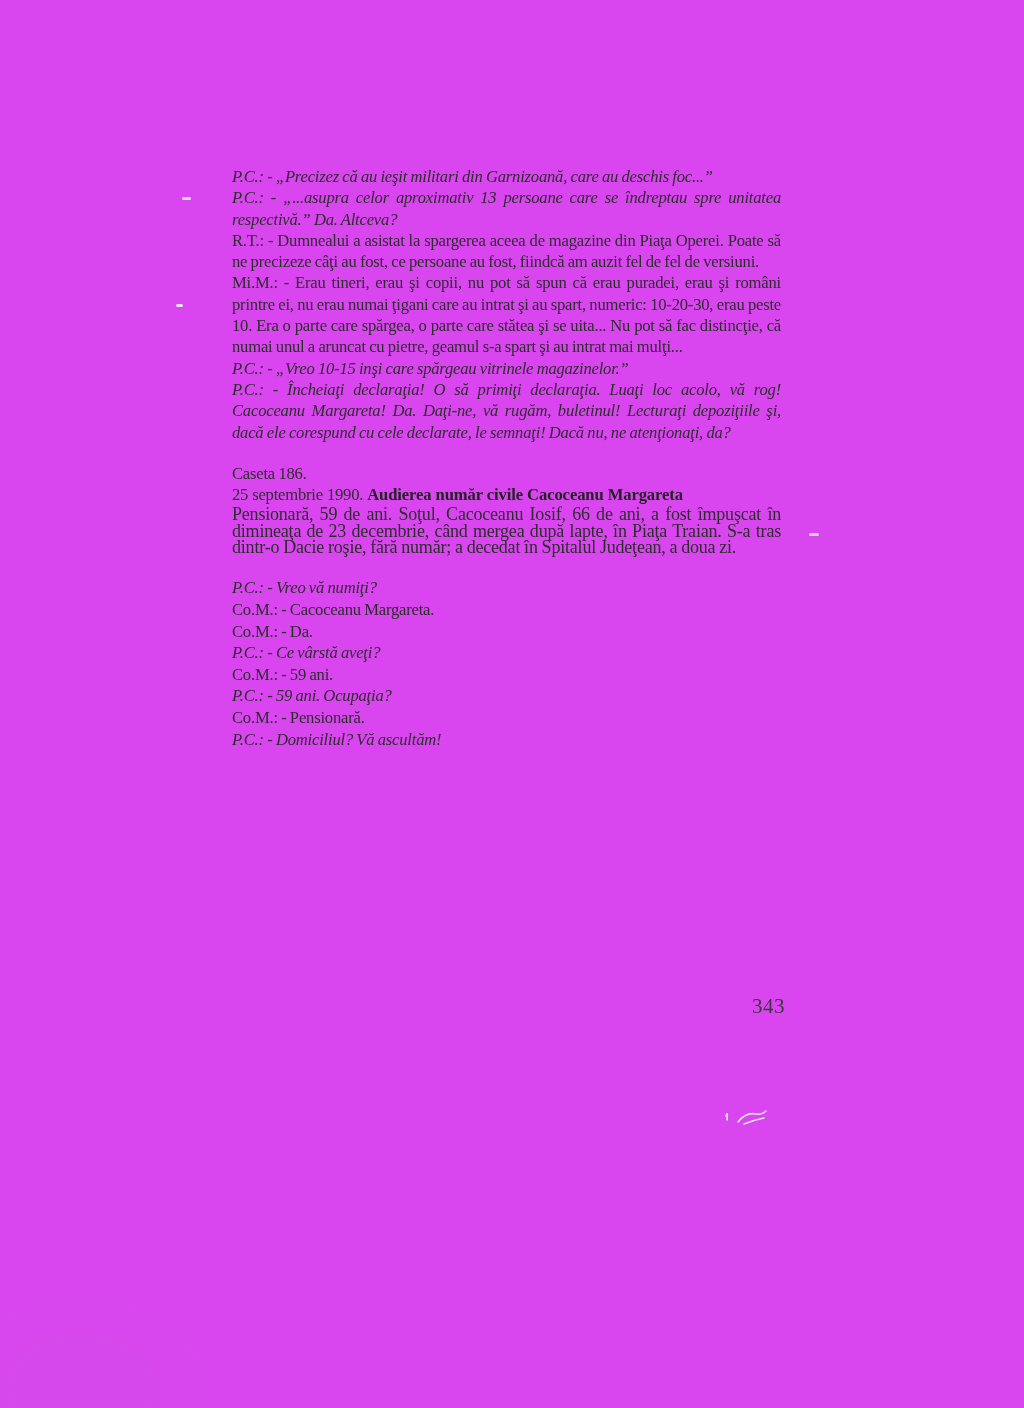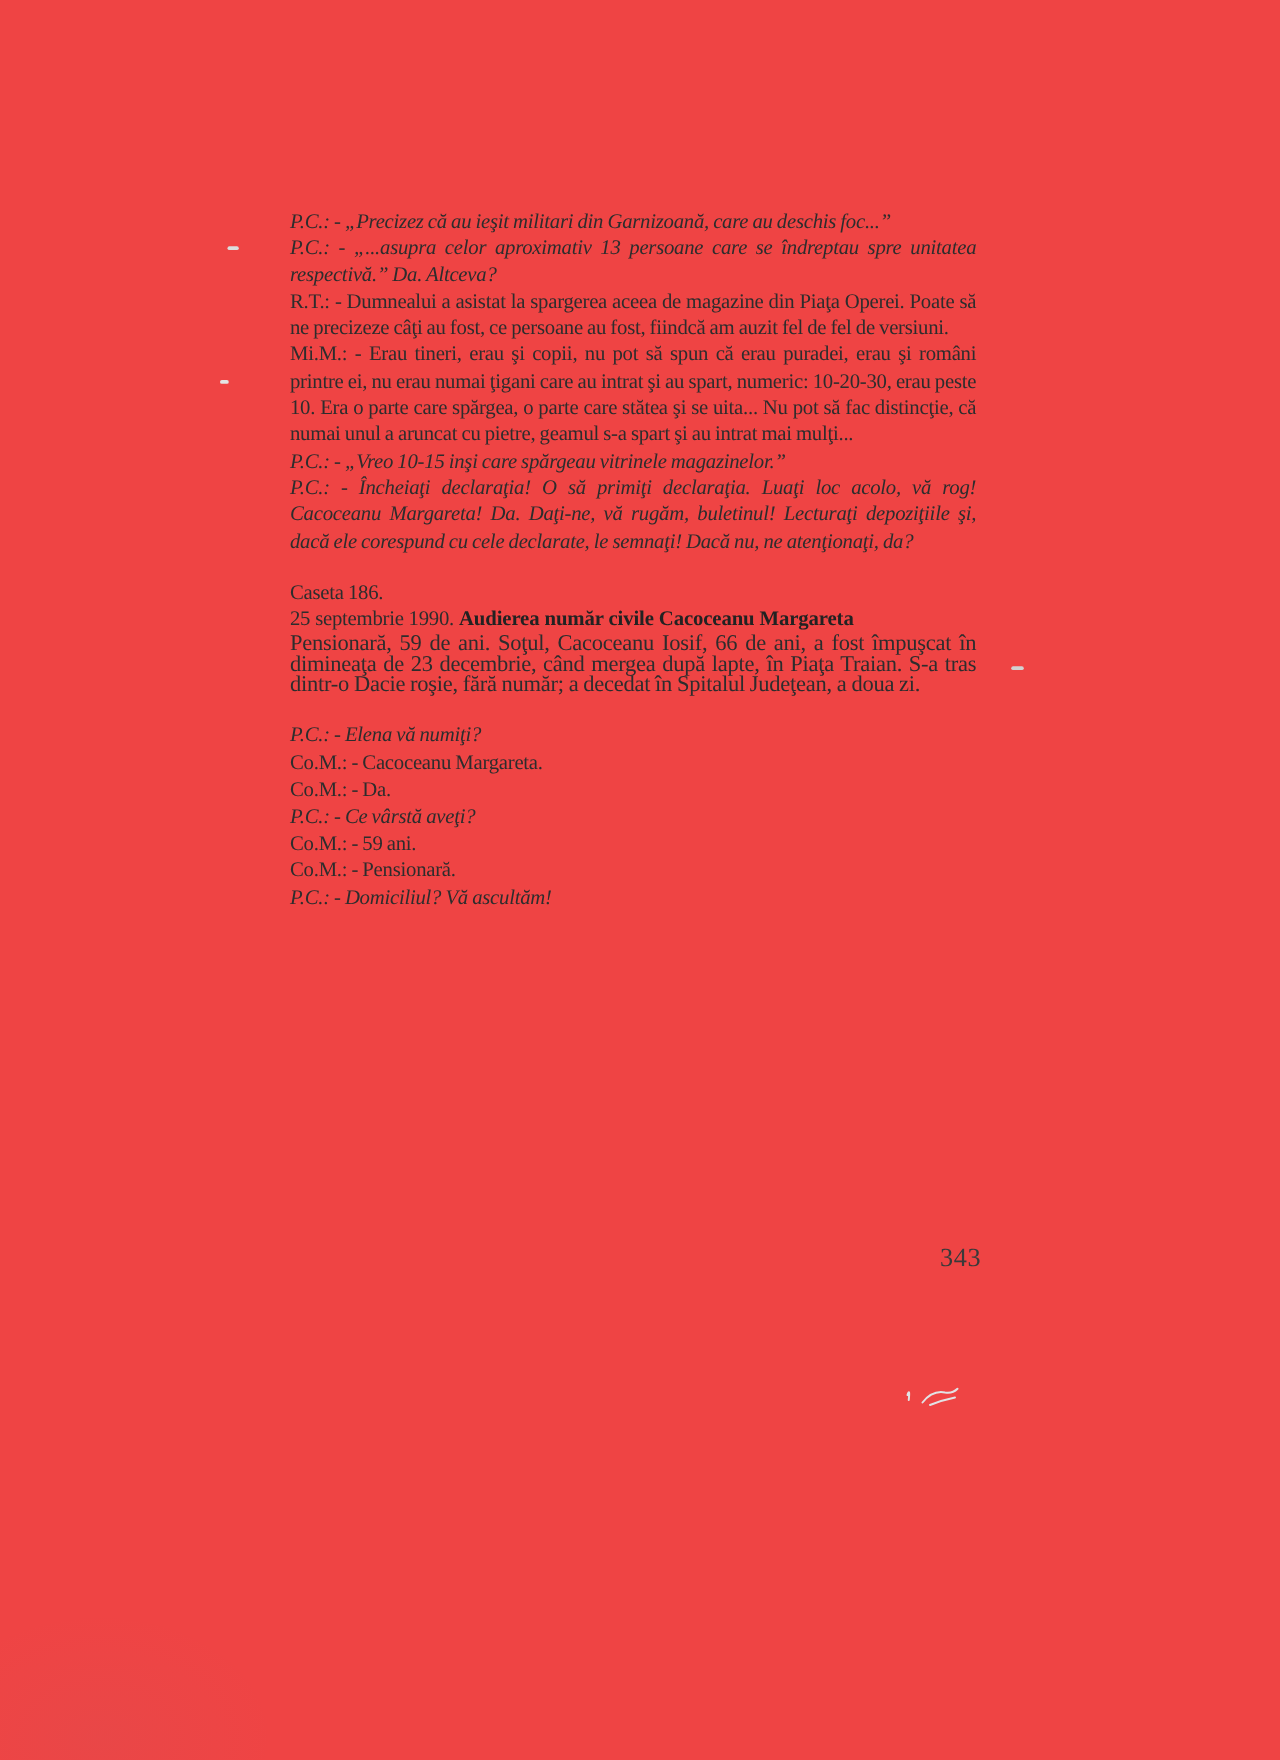--- a/index.html
+++ b/index.html
@@ -4,21 +4,21 @@
 <style>
   html, body { margin: 0; padding: 0; }
   body {
     width: 1024px; height: 1408px;
     background: #f4f4f2;
     font-family: "Liberation Serif", "DejaVu Serif", serif;
   }
   .page {
     position: relative;
     width: 1024px; height: 1408px;
-    background: #ef4444;
+    background: #d946ef;
     overflow: hidden;
     color: #2d2d2d;
   }
   .text-block {
     position: absolute;
     left: 232px; top: 166px;
     width: 549px;
   }
   .para {
     margin: 0;
@@ -77,25 +77,26 @@
     <p class="para italic">P.C.: - „Vreo 10-15 inşi care spărgeau vitrinele magazinelor.”</p>
     <p class="para italic justify">P.C.: - Încheiaţi declaraţia! O să primiţi declaraţia. Luaţi loc acolo, vă rog! Cacoceanu Margareta! Da. Daţi-ne, vă rugăm, buletinul! Lecturaţi depoziţiile şi, dacă ele corespund cu cele declarate, le semnaţi! Dacă nu, ne atenţionaţi, da?</p>
 
     <p class="para caseta">Caseta 186.</p>
 
     <p class="heading"><span>25 septembrie 1990. </span><span class="bold-part">Audierea număr civile Cacoceanu Margareta</span></p>
 
     <p class="bio">Pensionară, 59 de ani. Soţul, Cacoceanu Iosif, 66 de ani, a fost împuşcat în dimineaţa de 23 decembrie, când mergea după lapte, în Piaţa Traian. S-a tras dintr-o Dacie roşie, fără număr; a decedat în Spitalul Judeţean, a doua zi.</p>
 
     <div class="dialogue">
-      <p class="para italic">P.C.: - Elena vă numiţi?</p>
+      <p class="para italic">P.C.: - Vreo vă numiţi?</p>
       <p class="para">Co.M.: - Cacoceanu Margareta.</p>
       <p class="para">Co.M.: - Da.</p>
       <p class="para italic">P.C.: - Ce vârstă aveţi?</p>
       <p class="para">Co.M.: - 59 ani.</p>
+      <p class="para italic">P.C.: - 59 ani. Ocupaţia?</p>
       <p class="para">Co.M.: - Pensionară.</p>
       <p class="para italic">P.C.: - Domiciliul? Vă ascultăm!</p>
     </div>
 
   </main>
 
   <div class="page-number">343</div>
 
   <div class="speck speck-1"></div>
   <div class="speck speck-2"></div>

